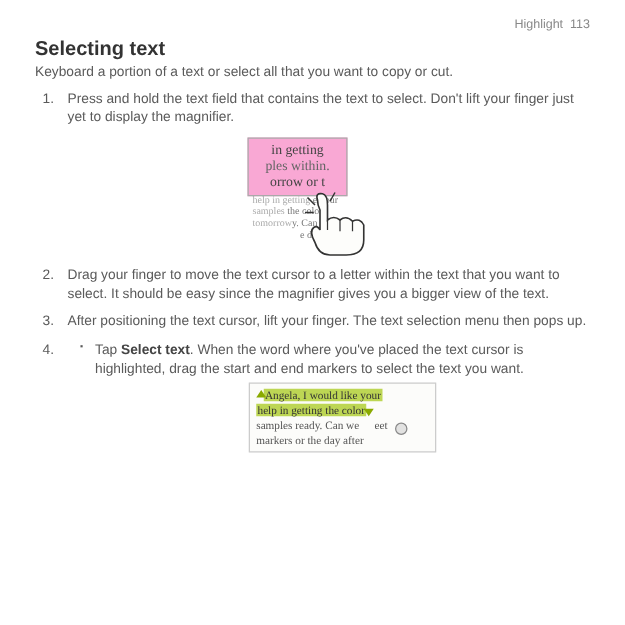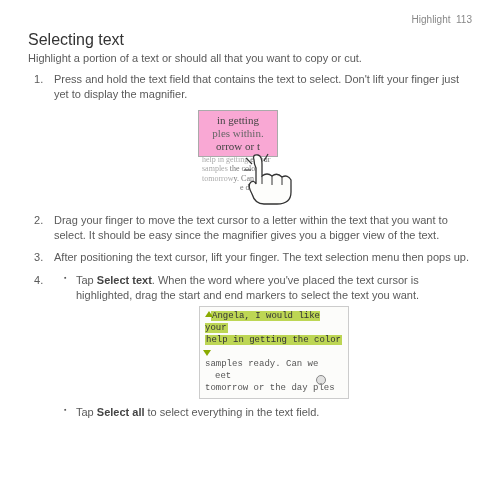--- a/index.html
+++ b/index.html
@@ -14,21 +14,21 @@
     padding: 14px 28px 18px 28px;
   }
   .page-header {
     text-align: right;
     font-size: 10px;
     color: #888;
     margin-bottom: 6px;
   }
   h2 {
     color: #333;
-    font-weight: 400;
+    font-weight: 700;
     font-size: 16px;
     margin-bottom: 2px;
   }
   .intro {
     font-size: 11px;
     line-height: 1.35;
     margin-bottom: 6px;
   }
   ol.steps {
     list-style: none;
@@ -108,21 +108,21 @@
     left: 62px; top: 42px;
     width: 70px; height: 55px;
   }
 
   
   .fig2 {
     width: 150px;
     margin: 2px auto 6px auto;
     border: 1px solid #ccc;
     background: #fcfcfa;
-    font-family: Liberation Mono, monospace;
+    font-family: Liberation Serif, serif;
     font-size: 9px;
     color: #555;
     line-height: 1.35;
     padding: 3px 5px;
     position: relative;
   }
   .hl {
     background: #bdd654;
     color: #333;
     padding: 0 1px;
@@ -148,21 +148,21 @@
 </style>
 </head>
 <body>
 
 <div class="page-header">
   <span>Highlight</span>
   &nbsp;<span>113</span>
 </div>
 
 <h2>Selecting text</h2>
-<p class="intro">Highlight a portion of a text or should all that you want to copy or cut.</p>
+<p class="intro">Keyboard a portion of a text or select all that you want to copy or cut.</p>
 
 <ol class="steps">
   <li>Press and hold the text field that contains the text to select. Don't lift your finger just yet to display the magnifier.</li>
 </ol>
 
 <div class="fig1">
   <div class="magnifier">
     <div>in getting</div>
     <div class="r2">ples within.</div>
     <div style="white-space:nowrap;overflow:hidden;">orrow or t</div>
@@ -186,22 +186,19 @@
   <li>
     <ul class="sub">
       <li>
         <span>Tap </span><span class="bold">Select text</span><span>. When the word where you've placed the text cursor is highlighted, drag the start and end markers to select the text you want.</span>
 
         
         <div class="fig2">
           <span class="marker start"></span><span class="hl">Angela, I would like your</span><br>
           <span class="hl">help in getting the color</span><span class="marker end"></span><br>
           <span>samples ready. Can we </span><span style="margin-left:10px;">eet</span><br>
-          <span>tomorrow or the day ples</span>
+          <span>markers or the day after</span>
           <span class="cursor-dot"></span>
         </div>
-      </li>
-      <li>
-        <span>Tap </span><span class="bold">Select all</span><span> to select everything in the text field.</span>
       </li>
     </ul>
   </li>
 </ol>
 
 </body></html>

